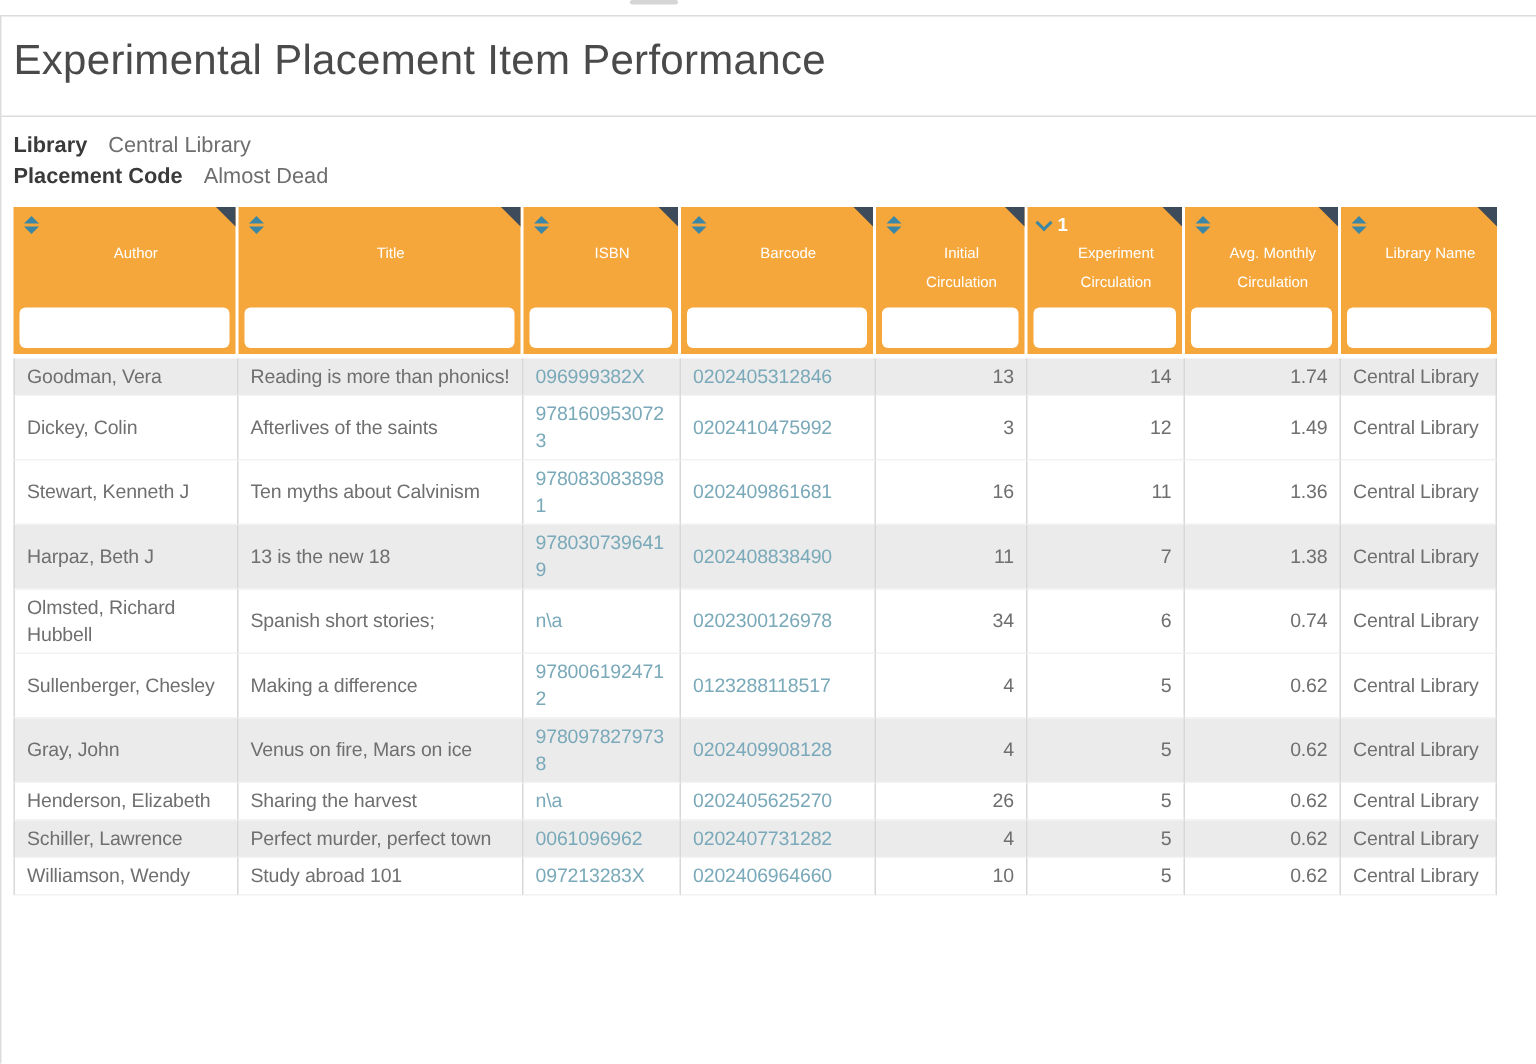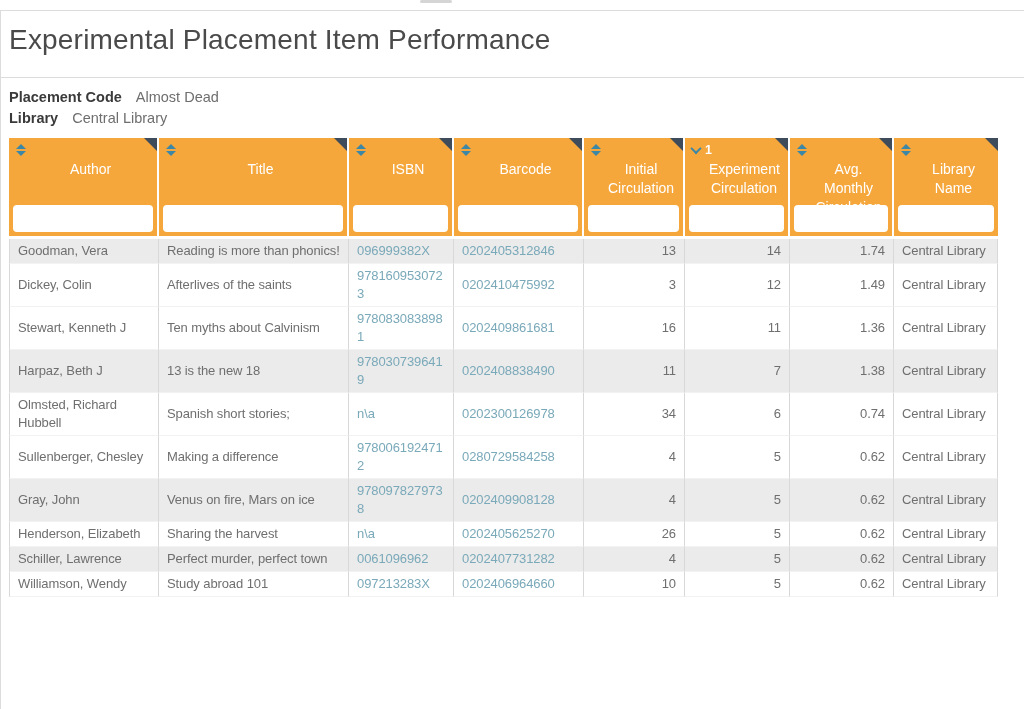--- a/index.html
+++ b/index.html
@@ -21,21 +21,21 @@
   thead th:last-child{border-right:none;}
   .hcell{position:relative;height:98px;background:var(--header_bg,#F5A73C);}
   .corner{position:absolute;top:0;right:0;width:0;height:0;border-top:13px solid var(--header_corner,#3E4B5A);border-left:13px solid transparent;}
   .sort-zone{position:absolute;top:5px;left:7px;height:13px;display:flex;align-items:center;}
   .dia{display:inline-flex;flex-direction:column;}
   .dia i{display:block;width:0;height:0;border-left:5px solid transparent;border-right:5px solid transparent;}
   .dia i.up{border-bottom:5px solid var(--sort_icon,#3C87A5);margin-bottom:2px;}
   .dia i.dn{border-top:5px solid var(--sort_icon,#3C87A5);}
   .chev{display:inline-block;width:6px;height:6px;border-right:2px solid var(--sort_icon,#3C87A5);border-bottom:2px solid var(--sort_icon,#3C87A5);transform:rotate(45deg) translate(-1px,-1px);}
   .ord{color:#fff;font-size:12.5px;font-weight:700;margin-left:5px;}
-  .hlabel{position:absolute;top:22px;left:24px;right:9px;color:#fff;font-size:14px;line-height:19px;font-weight:400;}
+  .hlabel{position:absolute;top:22px;left:24px;right:9px;color:#fff;font-size:10px;line-height:19px;font-weight:400;}
   .hfilter{position:absolute;bottom:4px;left:4px;right:4px;height:27px;width:calc(100% - 8px);border:none;border-radius:4px;background:#fff;box-sizing:border-box;padding:0 6px;font:13px "Liberation Sans",sans-serif;color:#555;outline:none;}
 
   tbody td{border-right:1px solid #d8d8d8;border-bottom:1px solid #f2f2f2;padding:3px 8px;font-size:13px;line-height:18px;color:var(--body_text,#6F6F6F);vertical-align:middle;letter-spacing:-0.1px;box-sizing:border-box;word-wrap:break-word;}
   tbody td:first-child{border-left:1px solid #d8d8d8;}
   tbody tr.alt{background:var(--row_alt_bg,#EBEBEB);}
   tbody td.num{text-align:right;}
   tbody td.link{color:var(--link_text,#7AA9B9);}
 </style>
 </head>
 <body>
@@ -43,24 +43,24 @@
 <div class="top-fragment"></div>
 
 <div class="frame">
   <div class="content">
     <div class="title-wrap">
       <h1>Experimental Placement Item Performance</h1>
     </div>
 
     <div class="filters">
       <div class="filter-line">
-        <span class="flabel">Placement Code</span><span class="fvalue">Almost Dead</span>
+        <span class="flabel">Library</span><span class="fvalue">Central Library</span>
       </div>
       <div class="filter-line">
-        <span class="flabel">Library</span><span class="fvalue">Central Library</span>
+        <span class="flabel">Placement Code</span><span class="fvalue">Almost Dead</span>
       </div>
     </div>
 
     <table class="report">
       <colgroup>
           <col style="width: 150px;">
           <col style="width: 190px;">
           <col style="width: 105px;">
           <col style="width: 130px;">
           <col style="width: 101px;">
@@ -222,21 +222,21 @@
             <td class="link">0202300126978</td>
             <td class="num">34</td>
             <td class="num">6</td>
             <td class="num">0.74</td>
             <td>Central Library</td>
           </tr>
           <tr>
             <td>Sullenberger, Chesley</td>
             <td>Making a difference</td>
             <td class="link">9780061924712</td>
-            <td class="link">0280729584258</td>
+            <td class="link">0123288118517</td>
             <td class="num">4</td>
             <td class="num">5</td>
             <td class="num">0.62</td>
             <td>Central Library</td>
           </tr>
           <tr class="alt">
             <td>Gray, John</td>
             <td>Venus on fire, Mars on ice</td>
             <td class="link">9780978279738</td>
             <td class="link">0202409908128</td>

